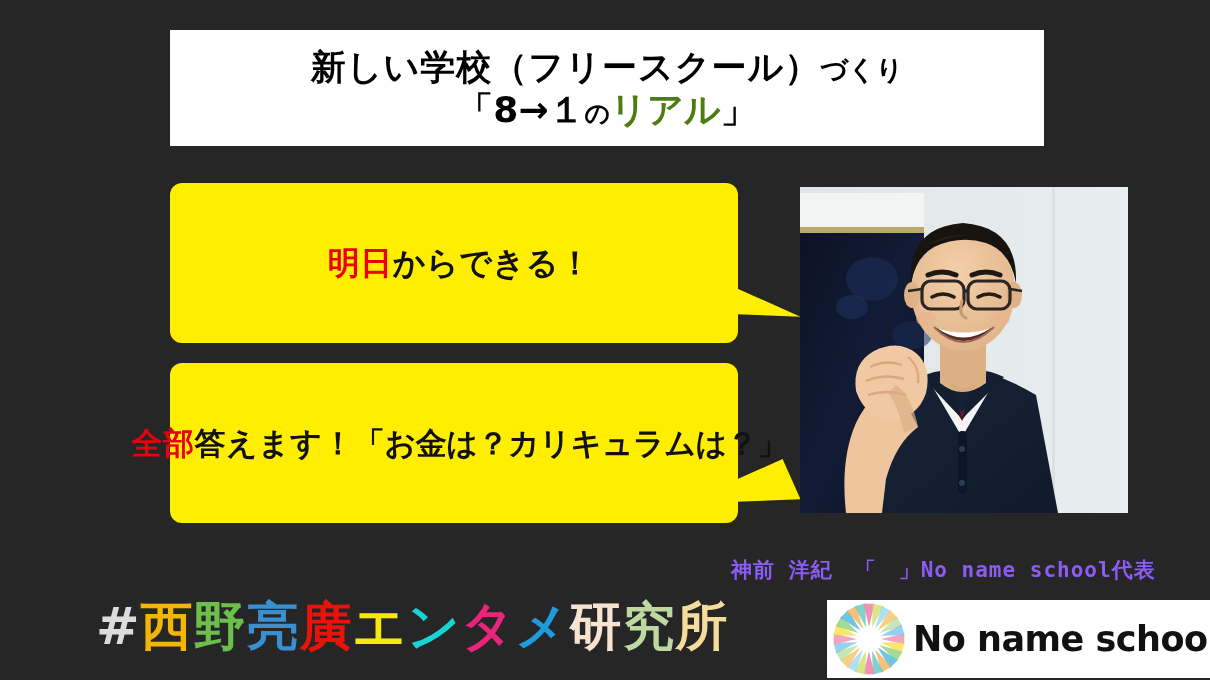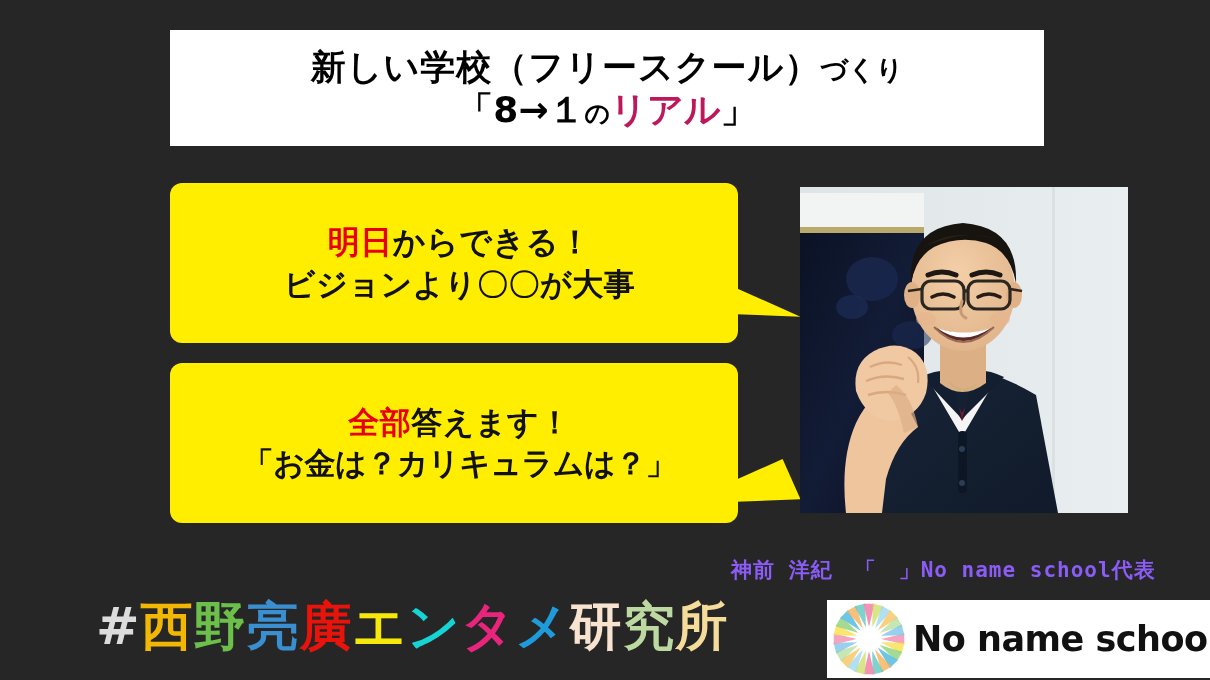--- a/index.html
+++ b/index.html
@@ -56,21 +56,21 @@
     font-size: 25px;
   }
   .red { color: #e8000f; }
 
   
   .bubble {
     position: absolute;
     background: #ffee00;
     border-radius: 12px;
     display: flex;
-    flex-direction: column;
+    flex-direction: row;
     align-items: center;
     justify-content: center;
     box-sizing: border-box;
     padding-left: 11px;
   }
   #bubble-1 {
     left: 170px;
     top: 183px;
     width: 568px;
     height: 160px;
@@ -184,28 +184,27 @@
     white-space: nowrap;
   }
 </style>
 </head>
 <body>
 
 <div id="slide" style="background: rgb(38, 38, 38);">
 
   <div id="title-box" style="background: rgb(255, 255, 255);">
     <div class="title-line1"><span>新しい学校（フリースクール）</span><span class="suffix">づくり</span></div>
-    <div class="title-line2"><span>「8→１</span><span class="small">の</span><span class="red" style="color: #be185d;">リアル</span><span>」</span></div>
+    <div class="title-line2"><span>「8→１</span><span class="small">の</span><span class="red" style="color: #4d7c0f;">リアル</span><span>」</span></div>
   </div>
 
   <div id="tail-1" class="tail" style="border-left-color: rgb(255, 238, 0);"></div>
 
   <div id="bubble-1" class="bubble" style="background: rgb(255, 238, 0);">
     <div class="bubble-line l1"><span class="red" style="color: rgb(232, 0, 15);">明日</span><span>からできる！</span></div>
-    <div class="bubble-line l2">ビジョンより〇〇が大事</div>
   </div>
 
   <div id="tail-2" class="tail" style="border-top-color: rgb(255, 238, 0);"></div>
 
   <div id="bubble-2" class="bubble" style="background: rgb(255, 238, 0);">
     <div class="bubble-line l2"><span class="red" style="color: rgb(232, 0, 15);">全部</span><span>答えます！</span></div>
     <div class="bubble-line l1">「お金は？カリキュラムは？」</div>
   </div>
 
   <div id="photo">

